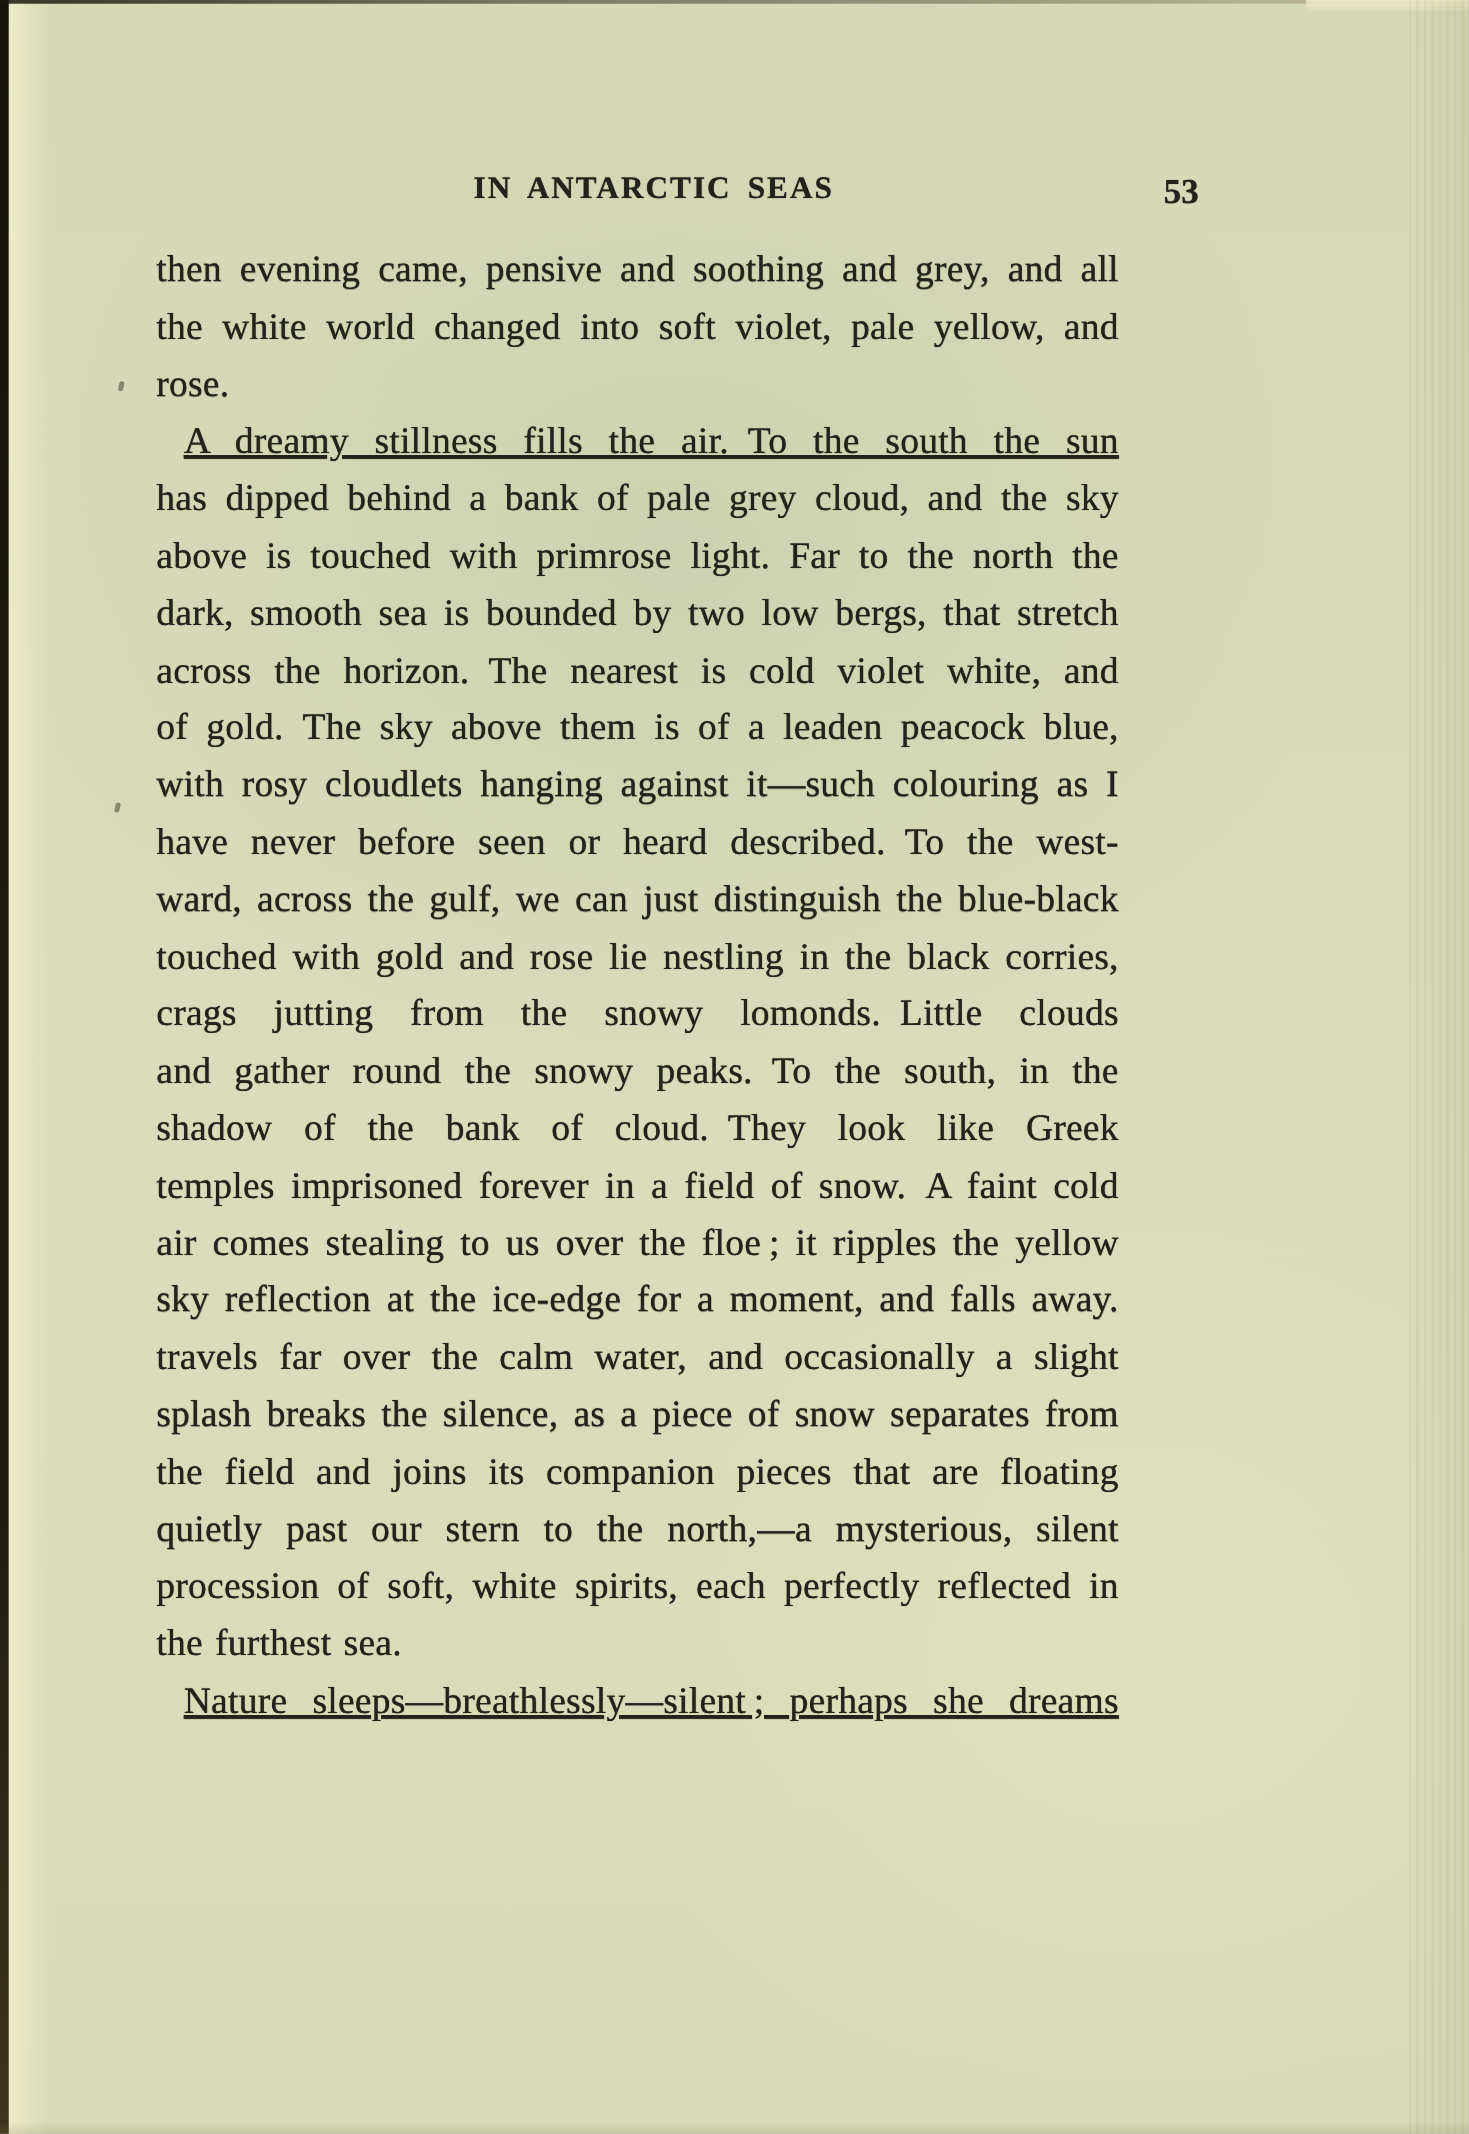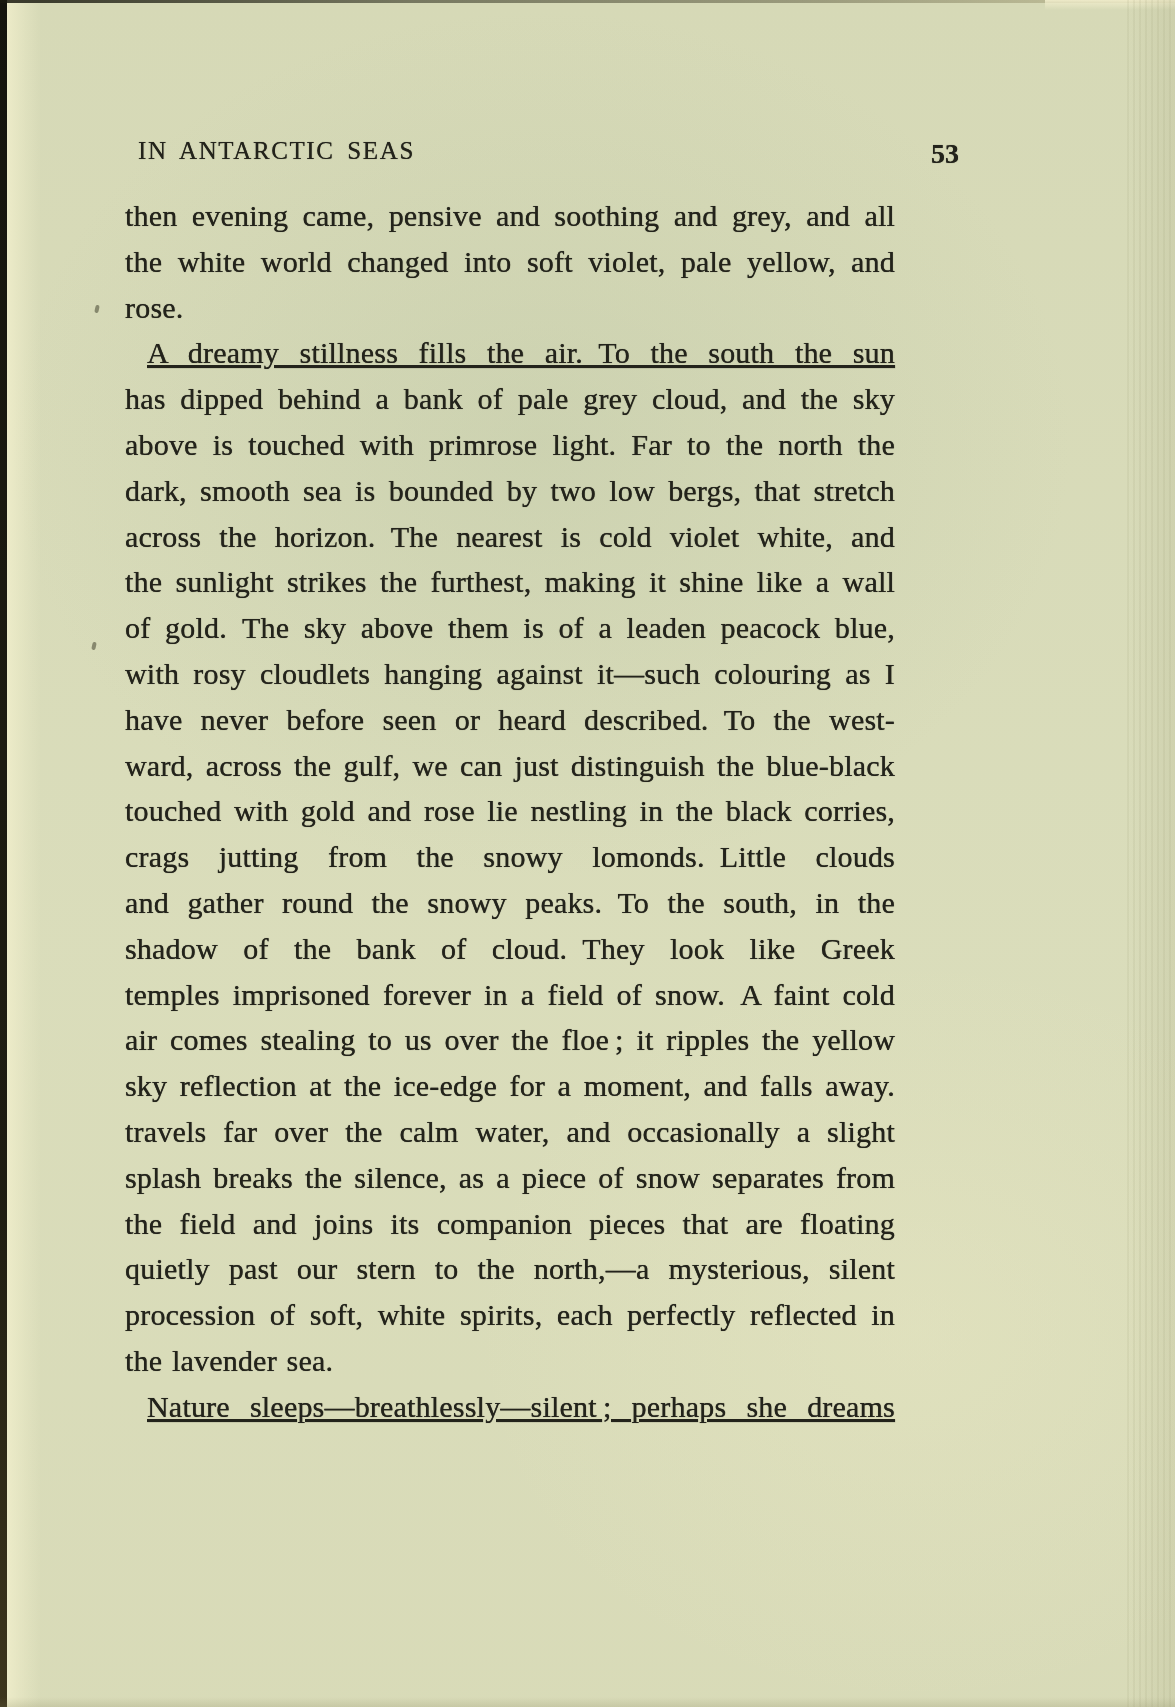--- a/index.html
+++ b/index.html
@@ -59,23 +59,23 @@
   .speck1 { left: 95px; top: 305px; }
   .speck2 { left: 92px; top: 642px; }
 
   
   .content {
     position: absolute; left: 125px; top: 0; width: 770px;
     color: var(--ink, #23231b);
   }
   .header { position: absolute; left: 0; top: 136px; width: 100%; height: 34px; }
   .running-title {
-    position: absolute; left: 0; right: 0; 
+    position: absolute; left: 0; right: 0; text-align: center;
     transform: translateX(13px);
-    font-size: 25px; font-weight: normal; letter-spacing: 1.6px; word-spacing: 5px;
+    font-size: 25px; font-weight: bold; letter-spacing: 1.6px; word-spacing: 5px;
     line-height: 30px;
     text-shadow: 0 0 0.7px rgba(30,30,22,0.85);
   }
   .page-number {
     position: absolute; left: 806px; top: 3px;
     font-size: 28px; font-weight: bold; line-height: 30px;
     text-shadow: 0 0 0.7px rgba(30,30,22,0.85);
   }
 
   .body {
@@ -109,34 +109,33 @@
     </div>
     <div class="body">
         <div class="line">then evening came, pensive and soothing and grey, and all</div>
         <div class="line">the white world changed into soft violet, pale yellow, and</div>
         <div class="line lastline">rose.</div>
         <div class="line indent">A dreamy stillness fills the air. To the south the sun</div>
         <div class="line">has dipped behind a bank of pale grey cloud, and the sky</div>
         <div class="line">above is touched with primrose light. Far to the north the</div>
         <div class="line">dark, smooth sea is bounded by two low bergs, that stretch</div>
         <div class="line">across the horizon. The nearest is cold violet white, and</div>
-        <div class="line">the sunlight strikes the furthest, making it shine like a wall</div>
         <div class="line">of gold. The sky above them is of a leaden peacock blue,</div>
         <div class="line">with rosy cloudlets hanging against it—such colouring as I</div>
         <div class="line">have never before seen or heard described. To the west-</div>
         <div class="line">ward, across the gulf, we can just distinguish the blue-black</div>
         <div class="line">touched with gold and rose lie nestling in the black corries,</div>
         <div class="line">crags jutting from the snowy lomonds. Little clouds</div>
         <div class="line">and gather round the snowy peaks. To the south, in the</div>
         <div class="line">shadow of the bank of cloud. They look like Greek</div>
         <div class="line">temples imprisoned forever in a field of snow. A faint cold</div>
         <div class="line">air comes stealing to us over the floe ; it ripples the yellow</div>
         <div class="line">sky reflection at the ice-edge for a moment, and falls away.</div>
         <div class="line">travels far over the calm water, and occasionally a slight</div>
         <div class="line">splash breaks the silence, as a piece of snow separates from</div>
         <div class="line">the field and joins its companion pieces that are floating</div>
         <div class="line">quietly past our stern to the north,—a mysterious, silent</div>
         <div class="line">procession of soft, white spirits, each perfectly reflected in</div>
-        <div class="line lastline">the lavender sea.</div>
+        <div class="line lastline">the furthest sea.</div>
         <div class="line indent">Nature sleeps—breathlessly—silent ; perhaps she dreams</div>
       </div>
   </div>
 </div>
 
 </body></html>

